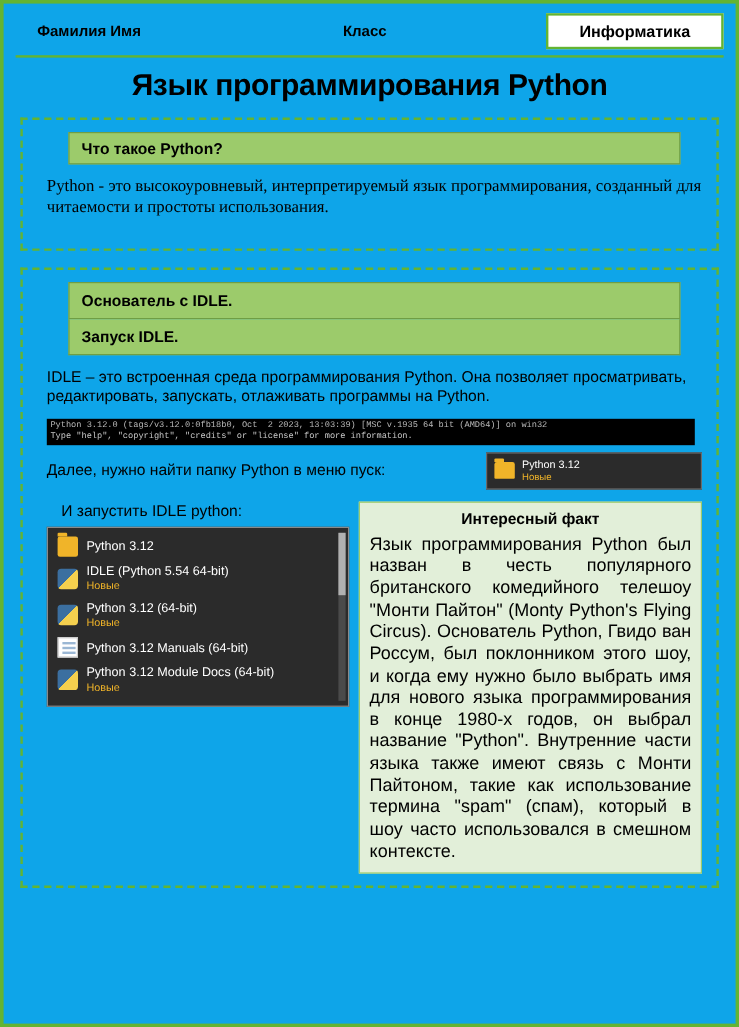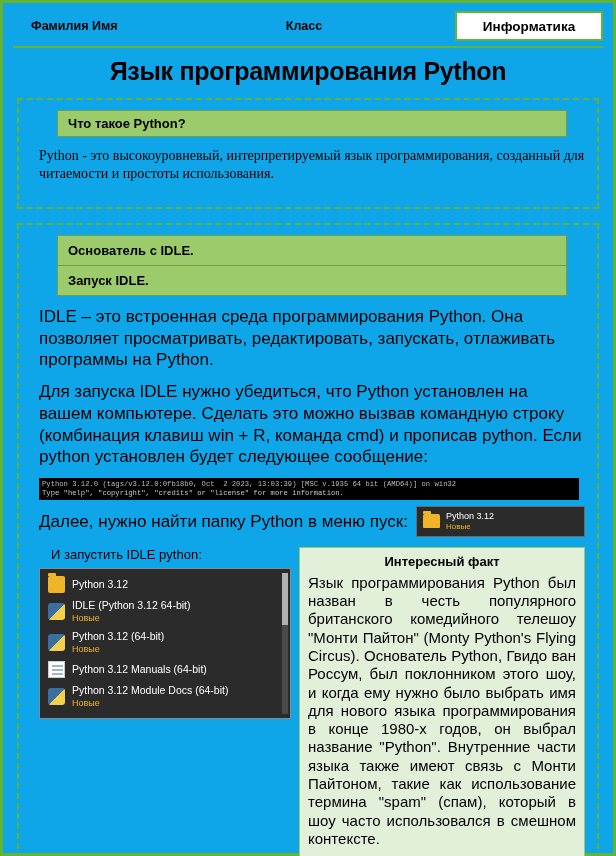--- a/index.html
+++ b/index.html
@@ -82,21 +82,21 @@
     font-size: 13px;
     padding: 5px 10px;
     color: #000;
   }
   .band.tall { padding: 7px 10px; }
   .band + .band { border-top: none; }
   .band-block { margin-bottom: 10px; }
   .band-block.two .band:first-child { margin-bottom: 0; }
   
   .p {
-    font-size: 17px;
+    font-size: 13px;
     line-height: 1.28;
     margin: 0 0 10px 0;
     padding-left: 8px;
   }
   .p.serif { font-family: "Liberation Serif", serif; font-size: 14px; }
   .p.last { margin-bottom: 12px; }
   
   .console {
     background: #000;
     color: #c8c8c8;
@@ -246,21 +246,20 @@
     <div class="p serif last">Python - это высокоуровневый, интерпретируемый язык программирования, созданный для читаемости и простоты использования.</div>
   </div>
 
   <div class="section sec2">
     <div class="band-wrap band-block two">
       <div class="band tall">Основатель с IDLE.</div>
       <div class="band tall">Запуск IDLE.</div>
     </div>
 
     <div class="p">IDLE – это встроенная среда программирования Python. Она позволяет просматривать, редактировать, запускать, отлаживать программы на Python.</div>
-    <div class="p">Для запуска IDLE нужно убедиться, что Python установлен на вашем компьютере. Сделать это можно вызвав командную строку (комбинация клавиш win + R, команда cmd) и прописав python. Если python установлен будет следующее сообщение:</div>
 
     <div class="console"><span class="ln1">Python 3.12.0 (tags/v3.12.0:0fb18b0, Oct  2 2023, 13:03:39) [MSC v.1935 64 bit (AMD64)] on win32</span>
 <span>Type "help", "copyright", "credits" or "license" for more information.</span></div>
 
 
     <div class="row-inline">
       <div class="p">Далее, нужно найти папку Python в меню пуск:</div>
       <div class="menu-strip">
         <span class="folder-ico"></span>
         <span class="lbl">
@@ -281,21 +280,21 @@
           <div class="win-item">
             <span class="ic folder"></span>
             <span class="txt">
               <span>Python 3.12</span>
             </span>
           </div>
 
           <div class="win-item">
             <span class="ic py"></span>
             <span class="txt">
-              <span>IDLE (Python 3.12 64-bit)</span><br>
+              <span>IDLE (Python 5.54 64-bit)</span><br>
               <span class="new">Новые</span>
             </span>
           </div>
 
           <div class="win-item">
             <span class="ic py"></span>
             <span class="txt">
               <span>Python 3.12 (64-bit)</span><br>
               <span class="new">Новые</span>
             </span>

